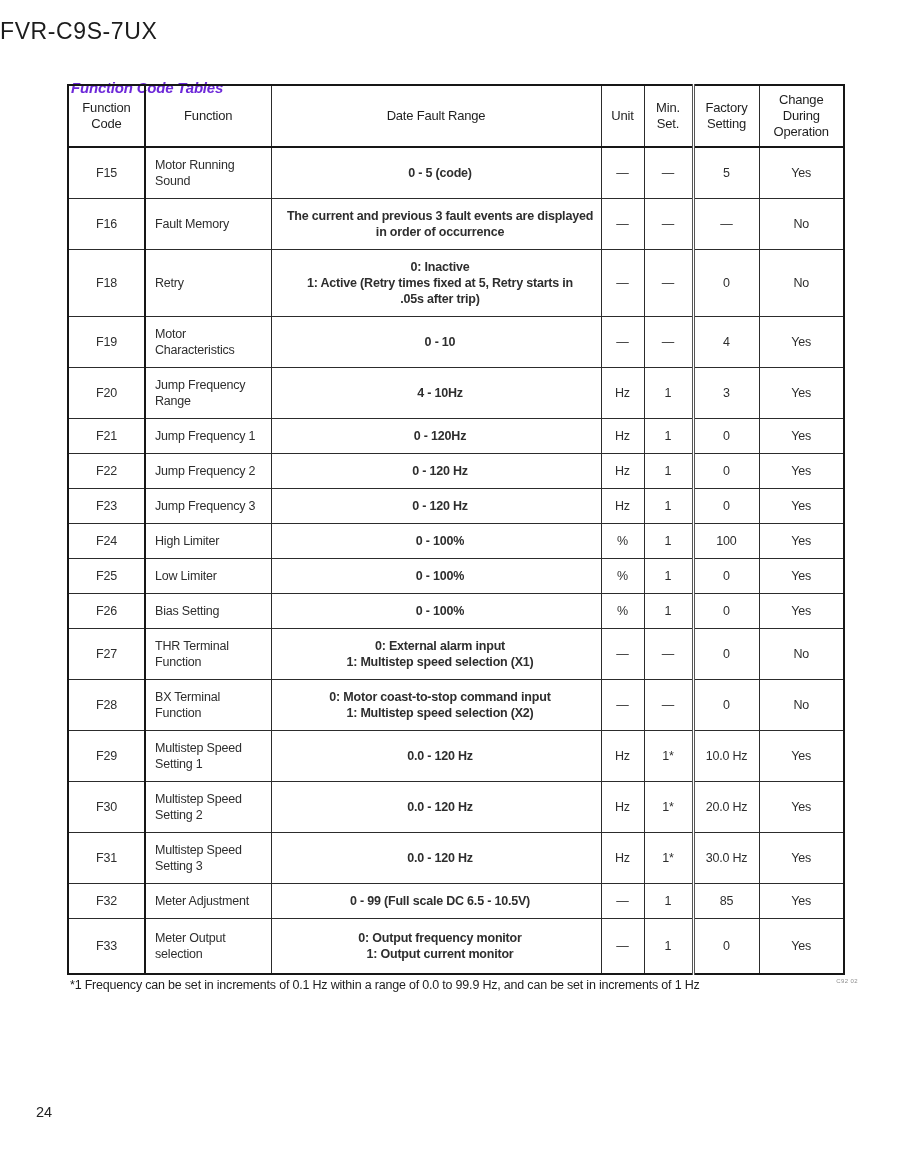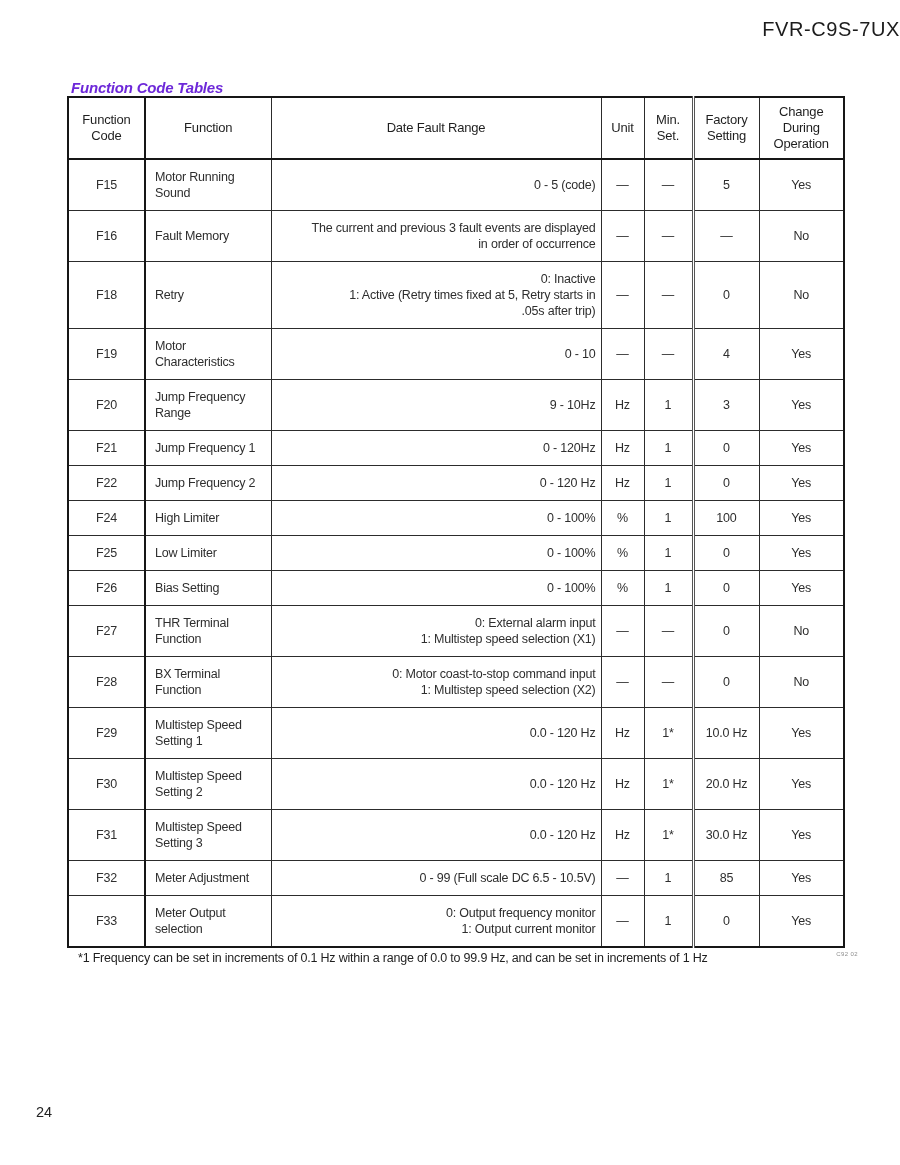--- a/index.html
+++ b/index.html
@@ -1,29 +1,29 @@
 <!DOCTYPE html>
 <html><head>
 <meta charset="utf-8">
 <style>
   html, body { margin:0; padding:0; background:#ffffff; }
   .page {
     position:relative; width:900px; height:1165px; background:#ffffff;
     font-family:"Liberation Sans", sans-serif; color:#2b2b2b; overflow:hidden;
   }
   .doc-title {
-    position:absolute; top:18px; left:0; width:900px; text-align:right;
-    font-size:20px; letter-spacing:0.6px; color:#1c1c1c;
+    position:absolute; top:18px; left:0; width:900px; text-align:left;
+    font-size:23px; letter-spacing:0.6px; color:#1c1c1c;
   }
   .section-heading {
     position:absolute; top:79px; left:71px;
     font-size:15px; font-weight:bold; font-style:italic; color:#6d28d9;
     letter-spacing:-0.2px;
   }
-  .content { position:absolute; top:96px; left:67px; width:828px; }
+  .content { position:absolute; top:84px; left:67px; width:828px; }
   table.fc-table {
     border-collapse:collapse; table-layout:fixed; width:776px;
     border:2.5px solid #161616;
   }
   .fc-table th, .fc-table td {
     border:1.5px solid #2c2c2c;
     white-space:pre-line;
     vertical-align:middle;
     letter-spacing:-0.2px;
   }
@@ -34,30 +34,29 @@
   }
   .fc-table td {
     font-size:12.5px; line-height:16px; padding:9px 5px; color:#2e2e2e;
   }
   
   .fc-table .c-fn, .fc-table th.h-fn { border-left:2px solid #161616; }
   
   .fc-table .c-fac, .fc-table th.h-fac { border-left:3px double #555; }
   .c-code { text-align:center; }
   .c-fn   { text-align:left; padding-left:9px !important; padding-right:3px !important;margin-left:8px; }
-  .c-range{ text-align:right; padding-left:13px !important; }
+  .c-range{ text-align:center; padding-left:13px !important;font-weight:bold; }
   .c-unit, .c-min, .c-fac, .c-chg { text-align:center; }
   .muted  { color:#a9a9a9; }
   
   .fc-table tbody tr:nth-child(18) td { height:36px; }
   .table-footer { position:relative; width:776px; }
   .footnote {
     margin-top:3px; padding-left:3px; font-size:12.5px; color:#1e1e1e;
     letter-spacing:-0.2px;
-    margin-left:8px;
   }
   .doc-code {
     position:absolute; top:0px; right:-15px; font-size:6px; color:#8d8d8d;
     letter-spacing:0.4px;
   }
   .page-number {
     position:absolute; left:36px; top:1104px; font-size:14.5px; color:#232323;
   }
 </style>
 </head>
@@ -135,38 +134,47 @@
     <td class="c-range">0 - 10</td>
     <td class="c-unit">—</td>
     <td class="c-min">—</td>
     <td class="c-fac">4</td>
     <td class="c-chg">Yes</td>
   </tr>
           <tr>
     <td class="c-code">F20</td>
     <td class="c-fn">Jump Frequency
 Range</td>
-    <td class="c-range">9 - 10Hz</td>
+    <td class="c-range">4 - 10Hz</td>
     <td class="c-unit">Hz</td>
     <td class="c-min">1</td>
     <td class="c-fac">3</td>
     <td class="c-chg">Yes</td>
   </tr>
           <tr>
     <td class="c-code">F21</td>
     <td class="c-fn">Jump Frequency 1</td>
     <td class="c-range">0 - 120Hz</td>
     <td class="c-unit">Hz</td>
     <td class="c-min">1</td>
     <td class="c-fac">0</td>
     <td class="c-chg">Yes</td>
   </tr>
           <tr>
     <td class="c-code">F22</td>
     <td class="c-fn">Jump Frequency 2</td>
+    <td class="c-range">0 - 120 Hz</td>
+    <td class="c-unit">Hz</td>
+    <td class="c-min">1</td>
+    <td class="c-fac">0</td>
+    <td class="c-chg">Yes</td>
+  </tr>
+          <tr>
+    <td class="c-code">F23</td>
+    <td class="c-fn">Jump Frequency 3</td>
     <td class="c-range">0 - 120 Hz</td>
     <td class="c-unit">Hz</td>
     <td class="c-min">1</td>
     <td class="c-fac">0</td>
     <td class="c-chg">Yes</td>
   </tr>
           <tr>
     <td class="c-code">F24</td>
     <td class="c-fn">High Limiter</td>
     <td class="c-range">0 - 100%</td>

